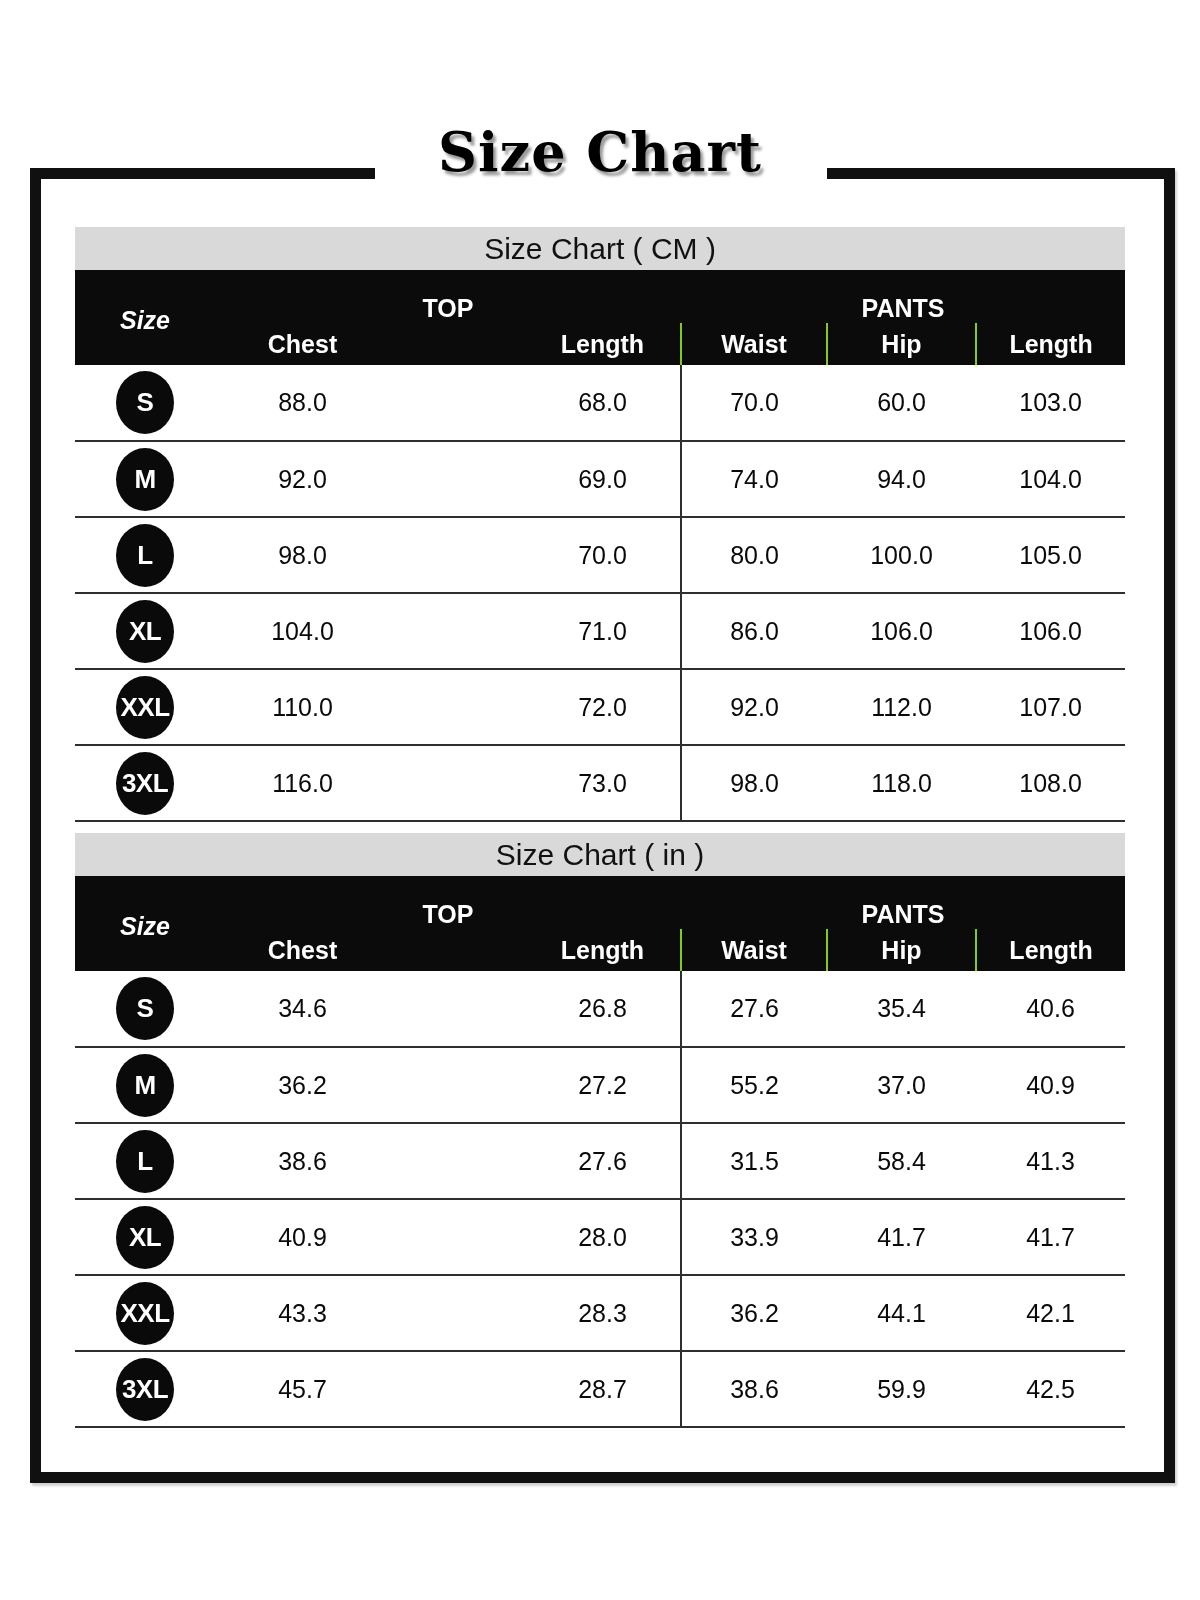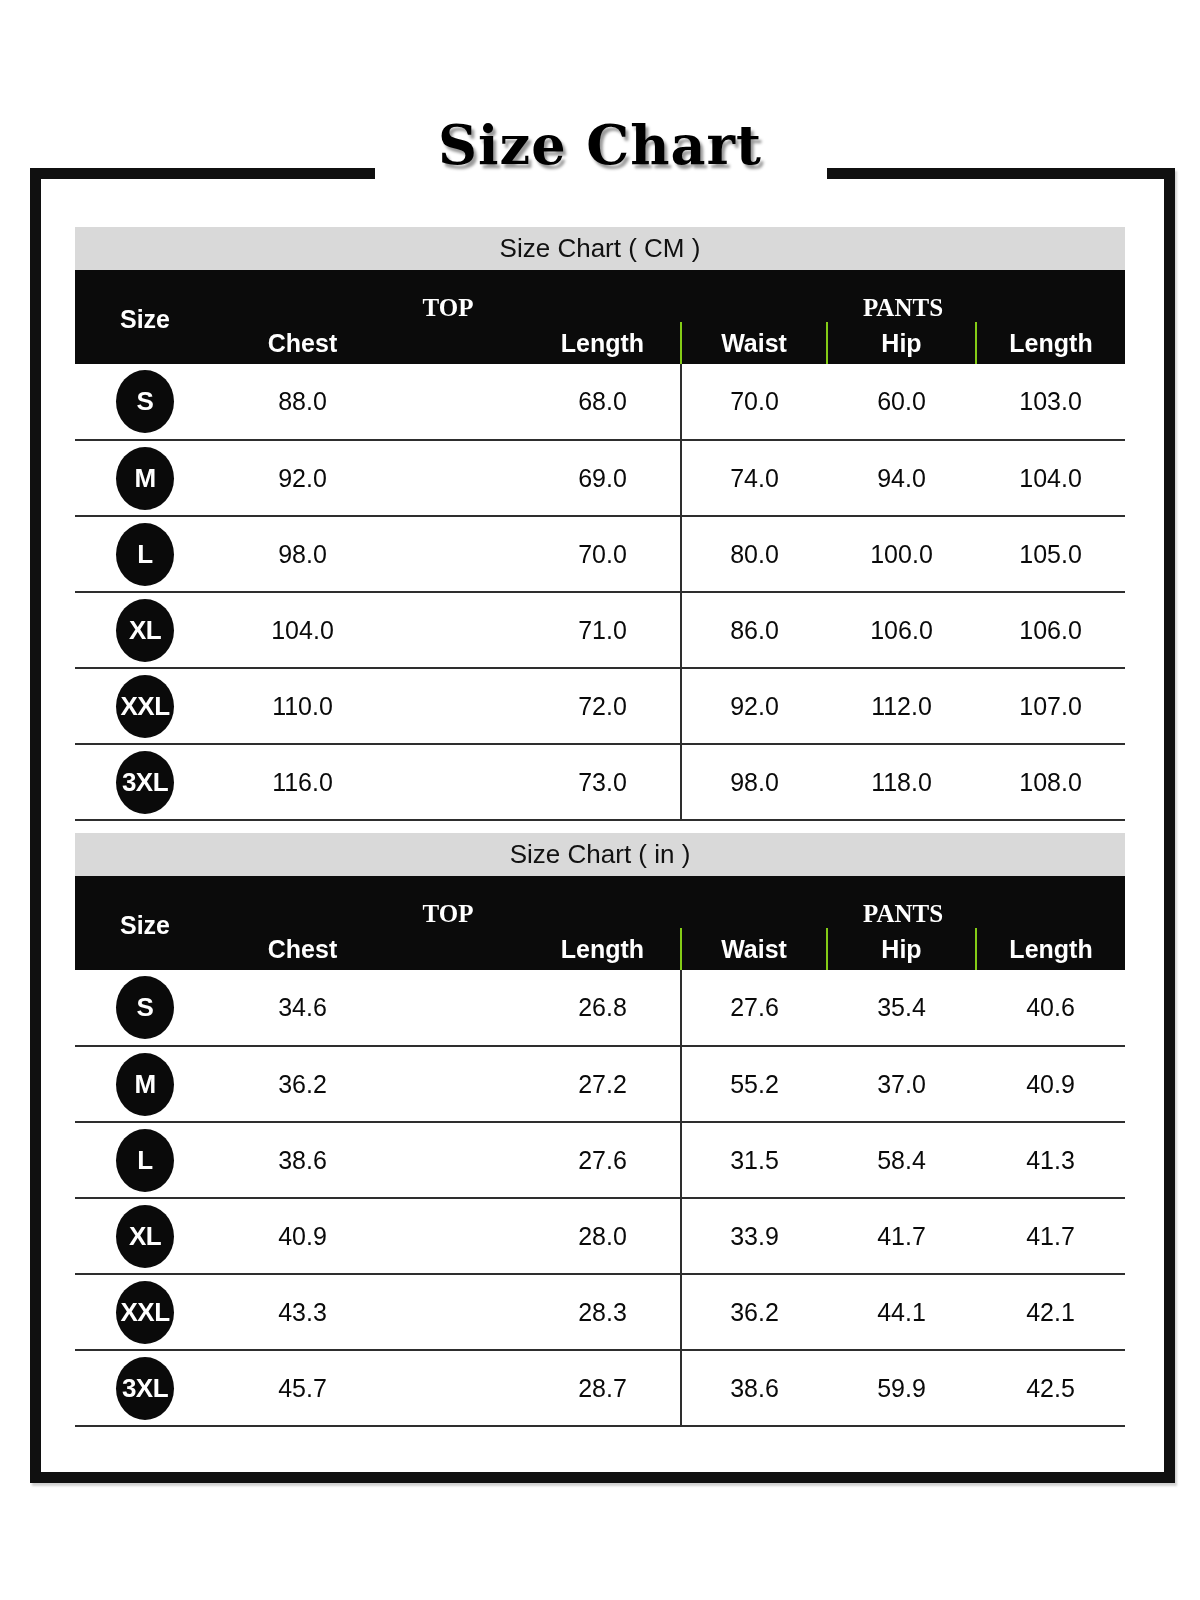--- a/index.html
+++ b/index.html
@@ -32,21 +32,21 @@
     width: 452px;
     height: 19px;
     background: #ffffff;
     z-index: 2;
   }
   .page-title {
     position: absolute;
     left: 0;
     right: 0;
     top: 112px;
-    margin: 0;
+    margin: 7px;
     text-align: center;
     font-family: "DejaVu Serif", serif;
     font-weight: bold;
     font-size: 54px;
     line-height: 1.25;
     letter-spacing: 1px;
     color: #000;
     text-shadow: 3px 4px 3px rgba(0,0,0,0.40);
     z-index: 3;
   }
@@ -69,37 +69,37 @@
   .col-length-top   { width: 156px; }
   .col-waist        { width: 146px; }
   .col-hip          { width: 149px; }
   .col-length-pants { width: 149px; }
 
   .caption-row td {
     height: 41px;
     background: #d9d9d9;
     text-align: center;
     vertical-align: middle;
-    font-size: 26px;
+    font-size: 30px;
     font-weight: normal;
     color: #111;
   }
   .group-row { height: 43px; }
   .sub-row   { height: 42px; }
   .size-table th {
     background: #0b0b0b;
     color: #ffffff;
     font-weight: bold;
     font-size: 25px;
     text-align: center;
     vertical-align: middle;
     padding: 0;
   }
-  th.size-head  { padding-top: 5px; }
-  th.group      { padding-top: 24px; font-family: Liberation Serif, serif; }
+  th.size-head  { padding-top: 5px; font-style: italic; }
+  th.group      { padding-top: 24px; }
   th.sub-divider { border-left: 2px solid #84cc16; }
 
   .size-table tbody tr { height: 76px; }
   .size-table tbody td {
     border-bottom: 2px solid #2e2e2e;
     text-align: center;
     vertical-align: middle;
     font-size: 25px;
     color: #0a0a0a;
     padding: 0;

